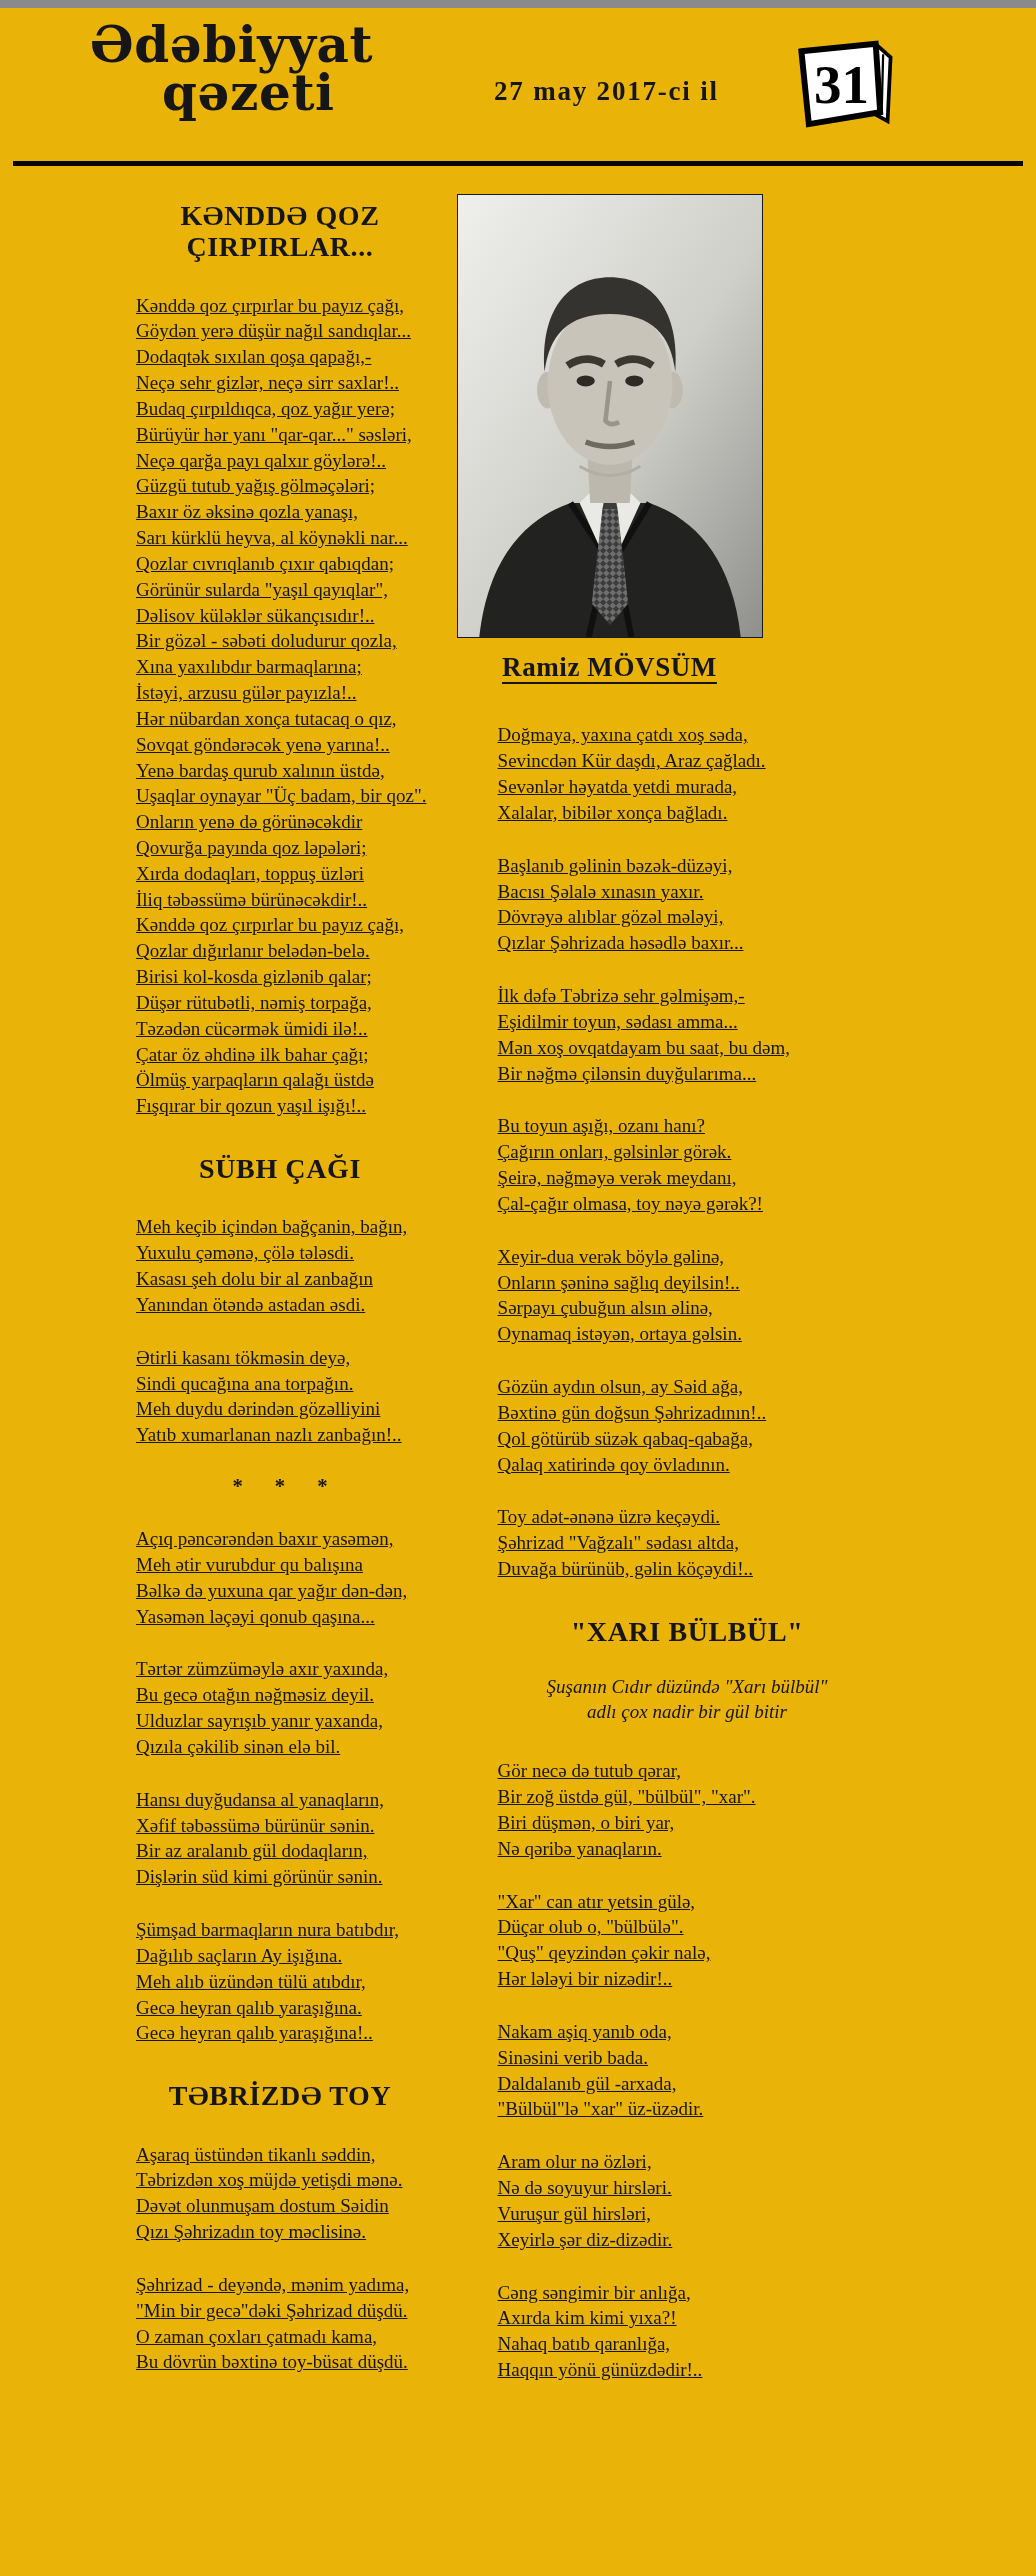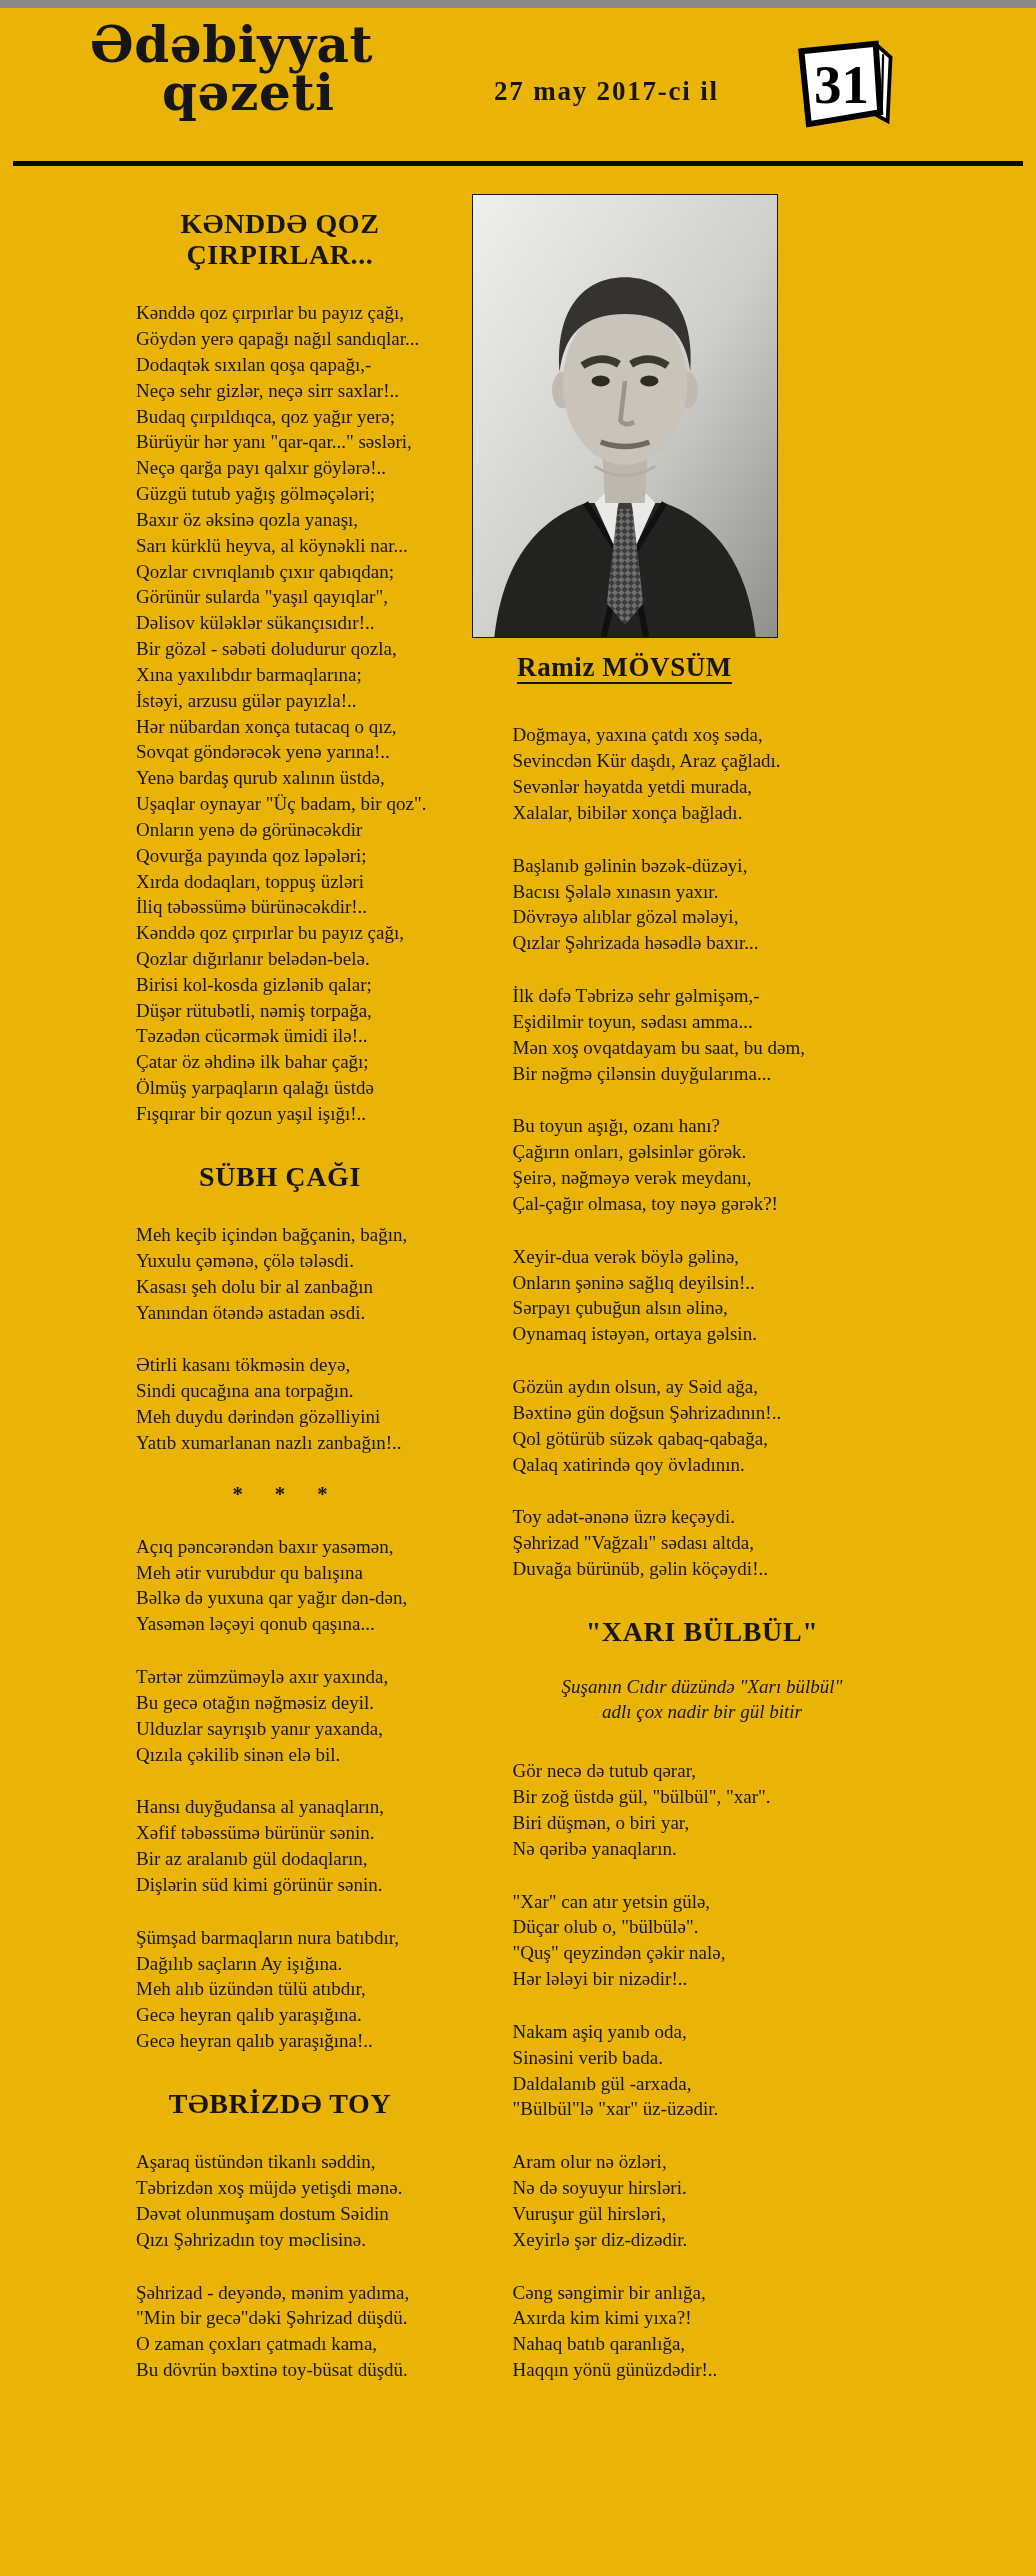--- a/index.html
+++ b/index.html
@@ -23,30 +23,30 @@
   }
   .brand-line2{margin-left:72px;}
   .issue-date{
     position:absolute;left:494px;top:68px;
     font-size:27px;font-weight:700;letter-spacing:1.8px;white-space:nowrap;
   }
   .issue-badge{position:absolute;left:791px;top:25.5px;width:107px;height:100px;text-align:right;}
   .issue-badge svg{width:100%;height:100%;display:block;}
   .header-rule{height:4.9px;background:#060606;margin:0 13.4px;}
   
-  .cols{display:flex;align-items:flex-end;padding:28px 30px 49px 89px;gap:27px;}
+  .cols{display:flex;align-items:flex-start;padding:28px 30px 49px 89px;gap:12px;}
   .col-left{width:382px;flex:0 0 auto;}
   .col-right{width:481px;flex:0 0 auto;}
   .poem-title{
     text-align:center;font-weight:700;font-size:28px;line-height:1.12;
     letter-spacing:0.6px;margin:34px 0 30px;
   }
   .col-left > .poem-title:first-child{margin-top:6px;}
   .col-right .poem-title{padding-right:73px;}
-  .stanza{margin:0 0 27px;}
+  .stanza{margin:0 0 27px;text-decoration:underline;}
   .col-left .stanza{padding-left:47px;}
   .col-right .stanza{padding-left:14.6px;}
   .line{font-size:19px;line-height:1.36;white-space:nowrap;}
   .separator{
     text-align:center;font-weight:700;font-size:20.7px;letter-spacing:13.4px;
     margin:1.2px 0 28px;padding-left:13.4px;
   }
   .epigraph{
     font-style:italic;text-align:center;font-size:19px;line-height:1.42;
     margin:-3.6px 0 33px;padding-right:73px;
@@ -89,21 +89,21 @@
 
   <main class="cols">
 
     <section class="col col-left">
         <div class="poem-title">
           <div class="title-line">KƏNDDƏ QOZ</div>
           <div class="title-line">ÇIRPIRLAR...</div>
         </div>
         <div class="stanza">
           <div class="line">Kənddə qoz çırpırlar bu payız çağı,</div>
-          <div class="line">Göydən yerə qapağı nağıl sandıqlar...</div>
+          <div class="line">Göydən yerə düşür nağıl sandıqlar...</div>
           <div class="line">Dodaqtək sıxılan qoşa qapağı,-</div>
           <div class="line">Neçə sehr gizlər, neçə sirr saxlar!..</div>
           <div class="line">Budaq çırpıldıqca, qoz yağır yerə;</div>
           <div class="line">Bürüyür hər yanı "qar-qar..." səsləri,</div>
           <div class="line">Neçə qarğa payı qalxır göylərə!..</div>
           <div class="line">Güzgü tutub yağış gölməçələri;</div>
           <div class="line">Baxır öz əksinə qozla yanaşı,</div>
           <div class="line">Sarı kürklü heyva, al köynəkli nar...</div>
           <div class="line">Qozlar cıvrıqlanıb çıxır qabıqdan;</div>
           <div class="line">Görünür sularda "yaşıl qayıqlar",</div>

